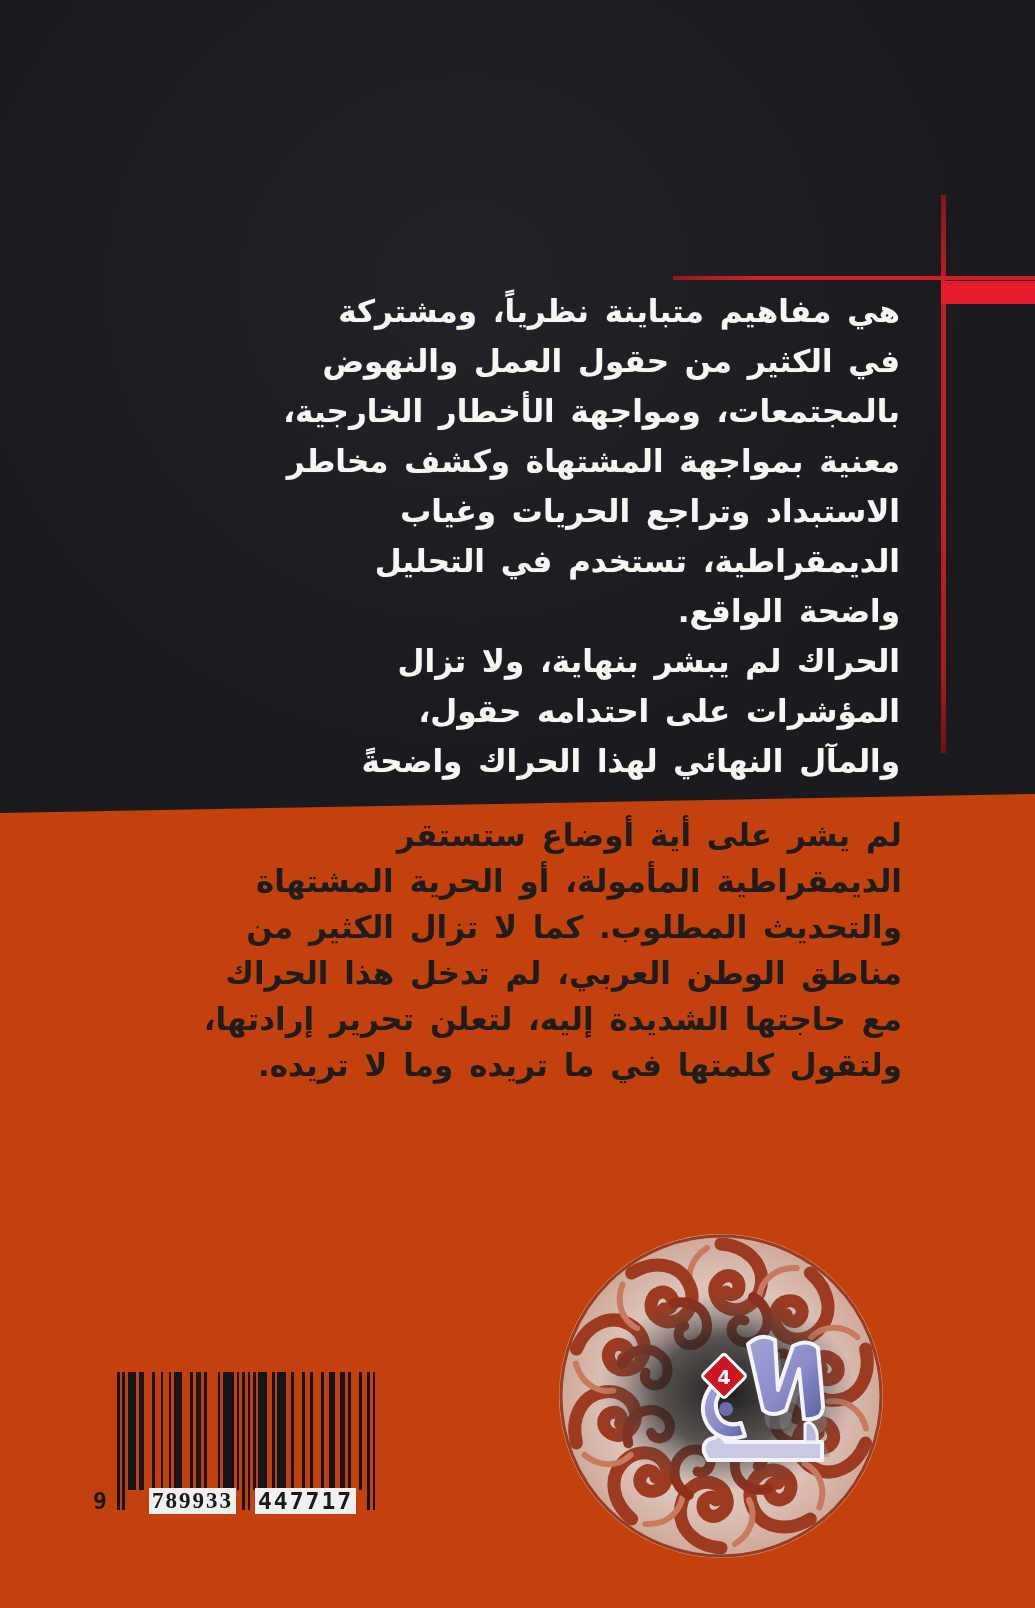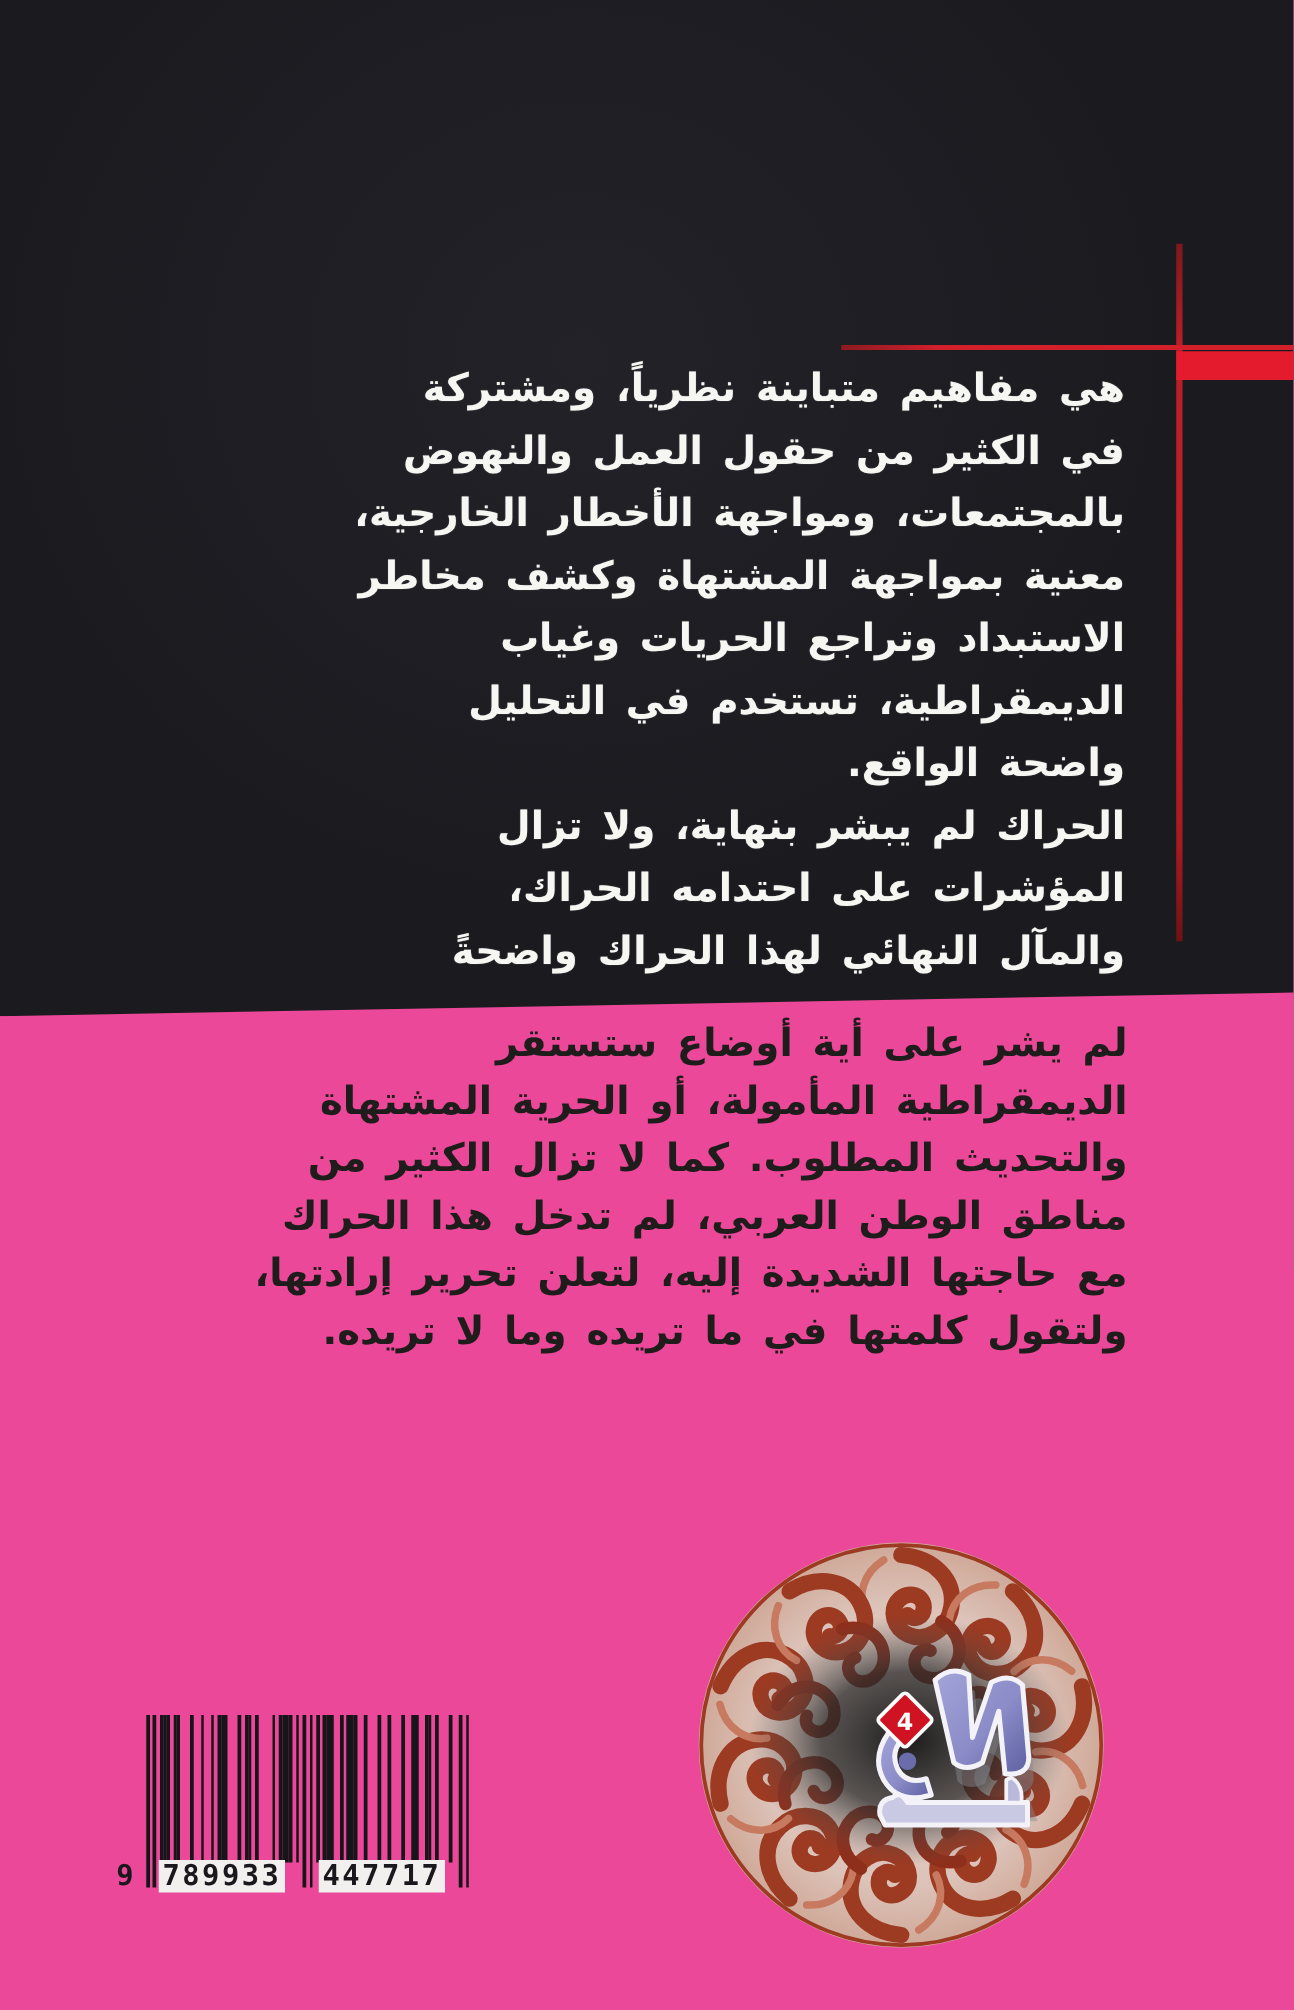--- a/index.html
+++ b/index.html
@@ -1,20 +1,20 @@
 <!DOCTYPE html>
 <html lang="ar"><head>
 <meta charset="utf-8">
 <style>
   html,body{margin:0;padding:0;background:#888;}
   .cover{
     position:relative;
     width:1035px;height:1608px;
     margin:0 auto;
-    background:#ec4899;
+    background:#c2410c;
     overflow:hidden;
     font-family:"DejaVu Sans", sans-serif;
   }
   
   .black-section{
     position:absolute;left:0;top:0;width:1035px;height:815px;
     background:
       radial-gradient(ellipse at 45% 35%, rgba(60,58,66,.25), rgba(0,0,0,0) 60%),
       linear-gradient(180deg,#1c1b20 0%, #191архив;
       );
@@ -52,21 +52,21 @@
   }
   .barcode .m{display:block;width:2.72px;height:118px;}
   .barcode .b{background:#17151a;}
   .barcode .m.g{height:138px;}
   .barcode .digits{
     position:absolute;top:116px;left:0;width:300px;
     font-family:"DejaVu Sans Mono", monospace;
     font-size:23px;font-weight:bold;color:#1a181c;letter-spacing:2px;
   }
   .barcode .d9{position:absolute;left:0;top:0;}
-  .barcode .dl{position:absolute;left:34px;top:0;background:#f1f0ee;padding:0 3px;}
+  .barcode .dl{position:absolute;left:56px;top:0;background:#f1f0ee;padding:0 3px;font-family:Liberation Serif, serif;}
   .barcode .dr{position:absolute;left:162px;top:0;background:#f1f0ee;padding:0 3px;}
   
   .logo{position:absolute;left:551px;top:1226px;width:340px;height:340px;}
 </style>
 </head>
 <body>
 
 <div class="cover">
 
   <div class="black-section"></div>
@@ -77,21 +77,21 @@
 
   <div class="blurb blurb-top">
     <div>هي مفاهيم متباينة نظرياً، ومشتركة</div>
     <div>في الكثير من حقول العمل والنهوض</div>
     <div>بالمجتمعات، ومواجهة الأخطار الخارجية،</div>
     <div>معنية بمواجهة المشتهاة وكشف مخاطر</div>
     <div>الاستبداد وتراجع الحريات وغياب</div>
     <div>الديمقراطية، تستخدم في التحليل</div>
     <div>واضحة الواقع.</div>
     <div>الحراك لم يبشر بنهاية، ولا تزال</div>
-    <div>المؤشرات على احتدامه الحراك،</div>
+    <div>المؤشرات على احتدامه حقول،</div>
     <div>والمآل النهائي لهذا الحراك واضحةً</div>
   </div>
 
   <div class="blurb blurb-bottom">
     <div>لم يشر على أية أوضاع ستستقر</div>
     <div>الديمقراطية المأمولة، أو الحرية المشتهاة</div>
     <div>والتحديث المطلوب. كما لا تزال الكثير من</div>
     <div>مناطق الوطن العربي، لم تدخل هذا الحراك</div>
     <div>مع حاجتها الشديدة إليه، لتعلن تحرير إرادتها،</div>
     <div>ولتقول كلمتها في ما تريده وما لا تريده.</div>

